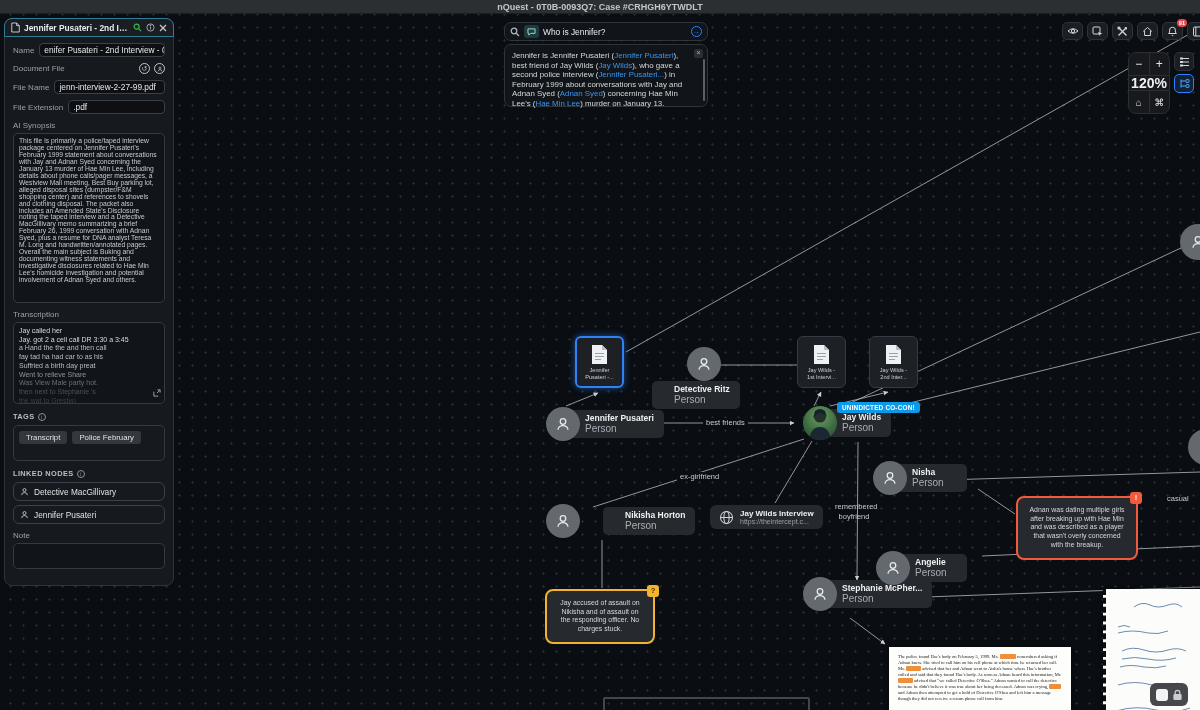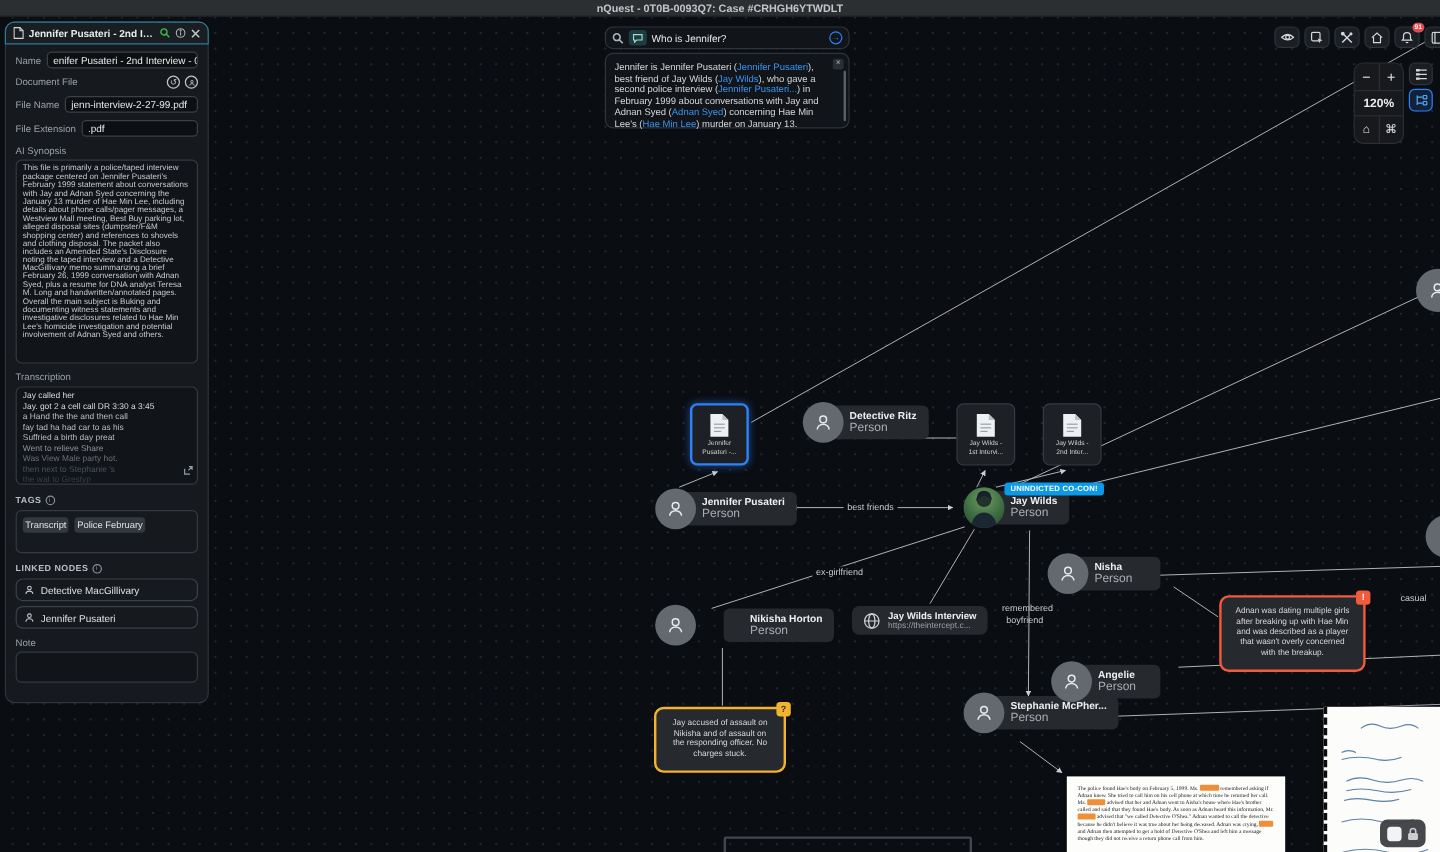--- a/index.html
+++ b/index.html
@@ -100,21 +100,21 @@
   .tl6 { color:#8f959b; } .tl7 { color:#6a7077; } .tl8 { color:#4c525a; } .tl9 { color:#394047; }
   .expand-ic { position:absolute; right:3px; bottom:3px; }
 
   .adtitle { font-size:8.6px; font-weight:bold; color:#e6e9eb; padding:12px 8px 0; }
   .seclabel { display:flex; align-items:center; gap:3px; padding:8px 8px 0;
     font-size:7.4px; font-weight:bold; letter-spacing:.4px; color:#b9bfc5; }
   .info-ic { width:8px; height:8px; border:1px solid #8a9096; border-radius:50%; color:#8a9096;
     font-size:5.5px; display:flex; align-items:center; justify-content:center; font-weight:normal; }
   .tagbox { margin:4px 8px 0; border:1px solid #343a40; border-radius:5px; min-height:36px;
     padding:5px; display:flex; gap:5px; align-items:flex-start; }
-  .chip { background:#33383e; color:#dde0e3; font-size:7.8px; padding:2px 2px; border-radius:3px;
+  .chip { background:#33383e; color:#dde0e3; font-size:7.8px; padding:2px 7px; border-radius:3px;
     white-space:nowrap; cursor:pointer; }
   .linked-row { margin:4px 8px 0; border:1px solid #3b4148; border-radius:6px; height:19px;
     display:flex; align-items:center; gap:5px; padding:0 6px; cursor:pointer; }
   .linked-row span { font-size:8.3px; color:#dde0e3; }
   .notebox { margin:3px 8px 0; border:1px solid #343a40; border-radius:5px; height:26px; background:#111418; }
 
   
   .searchbar { position:absolute; left:504px; top:22px; width:204px; height:19px; z-index:20;
     background:#111418; border:1px solid #2f353b; border-radius:7px;
     display:flex; align-items:center; gap:4px; padding:0 5px; }
@@ -140,22 +140,22 @@
     font-size:5.6px; font-weight:bold; height:8px; line-height:8px; padding:0 2px;
     border-radius:4px; }
 
   
   .zoompanel { position:absolute; left:1128px; top:52px; width:42px; z-index:20;
     background:#17191d; border:1px solid #2a2f34; border-radius:8px; overflow:hidden; }
   .zrow { display:flex; height:22px; }
   .zcell { flex:1; display:flex; align-items:center; justify-content:center;
     color:#e2e5e8; font-size:12px; cursor:pointer; }
   .zcell + .zcell { border-left:1px solid #2a2f34; }
-  .zlevel { height:22px; display:flex; align-items:center; justify-content:center;
-    font-size:10px; font-weight:bold; color:#eceff1; border-top:1px solid #2a2f34;
+  .zlevel { height:16px; display:flex; align-items:center; justify-content:center;
+    font-size:14px; font-weight:bold; color:#eceff1; border-top:1px solid #2a2f34;
     border-bottom:1px solid #2a2f34; cursor:pointer; }
   .zrow.small .zcell { font-size:10px; }
   .minicol { position:absolute; left:1174px; top:52px; display:flex; flex-direction:column;
     gap:3px; z-index:20; }
   .mbtn { width:20px; height:19px; background:#1b1e22; border:1px solid #2e343a; border-radius:5px;
     display:flex; align-items:center; justify-content:center; cursor:pointer; }
   .mbtn.active { background:#10233a; border-color:#2f81f7; }
 
   .hand path { stroke:#5b7fa6; stroke-width:.9; fill:none; }
 </style>
@@ -228,21 +228,21 @@
     <svg width="17" height="21" viewBox="0 0 17 21">
       <path d="M1 1 h10 l5 5 v14 h-15 z" fill="#eef1f3"></path>
           <path d="M11 1 l5 5 h-5 z" fill="#b9bfc5"></path>
       <rect x="4" y="9" width="9" height="1" fill="#9aa1a8"></rect>
           <rect x="4" y="12" width="9" height="1" fill="#9aa1a8"></rect>
           <rect x="4" y="15" width="6" height="1" fill="#9aa1a8"></rect>
     </svg>
     <div class="dlabel"><span>Jay Wilds -</span><br><span>2nd Inter...</span></div>
   </div>
 
-  <div class="pnode" style="left:669px; top:335px;">
+  <div class="pnode" style="left:669px; top:347px;flex-direction:column;">
     <div class="avatar">
       <svg width="18" height="18" viewBox="0 0 20 20" fill="none" stroke="#e8ebed" stroke-width="1.4">
             <circle cx="10" cy="7.2" r="3.1"></circle>
             <path d="M4.5 16.5 a5.5 4.8 0 0 1 11 0"></path>
           </svg>
     </div>
     <div class="pill">
           <div class="pname">Detective Ritz</div>
           <div class="ptype">Person</div>
         </div>

